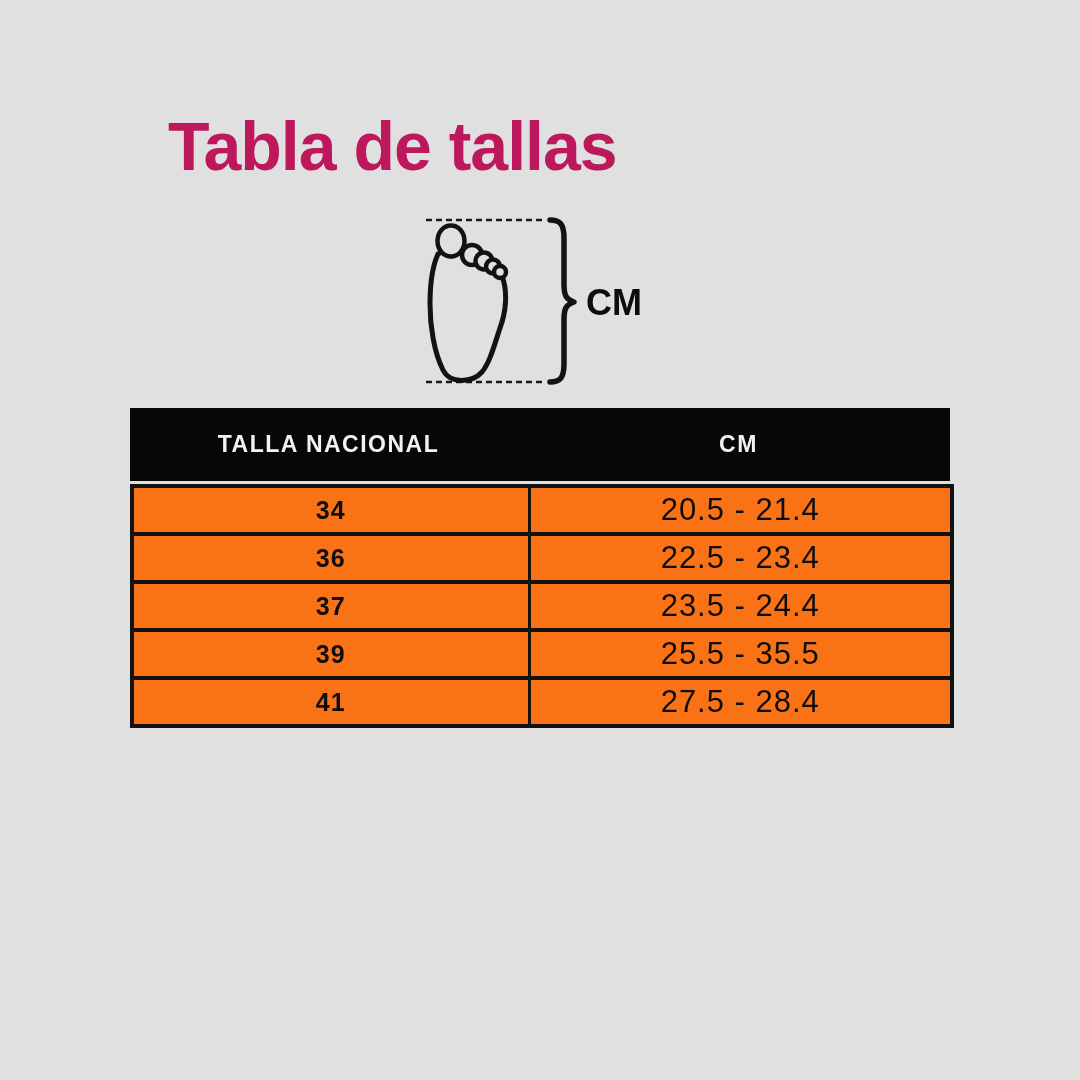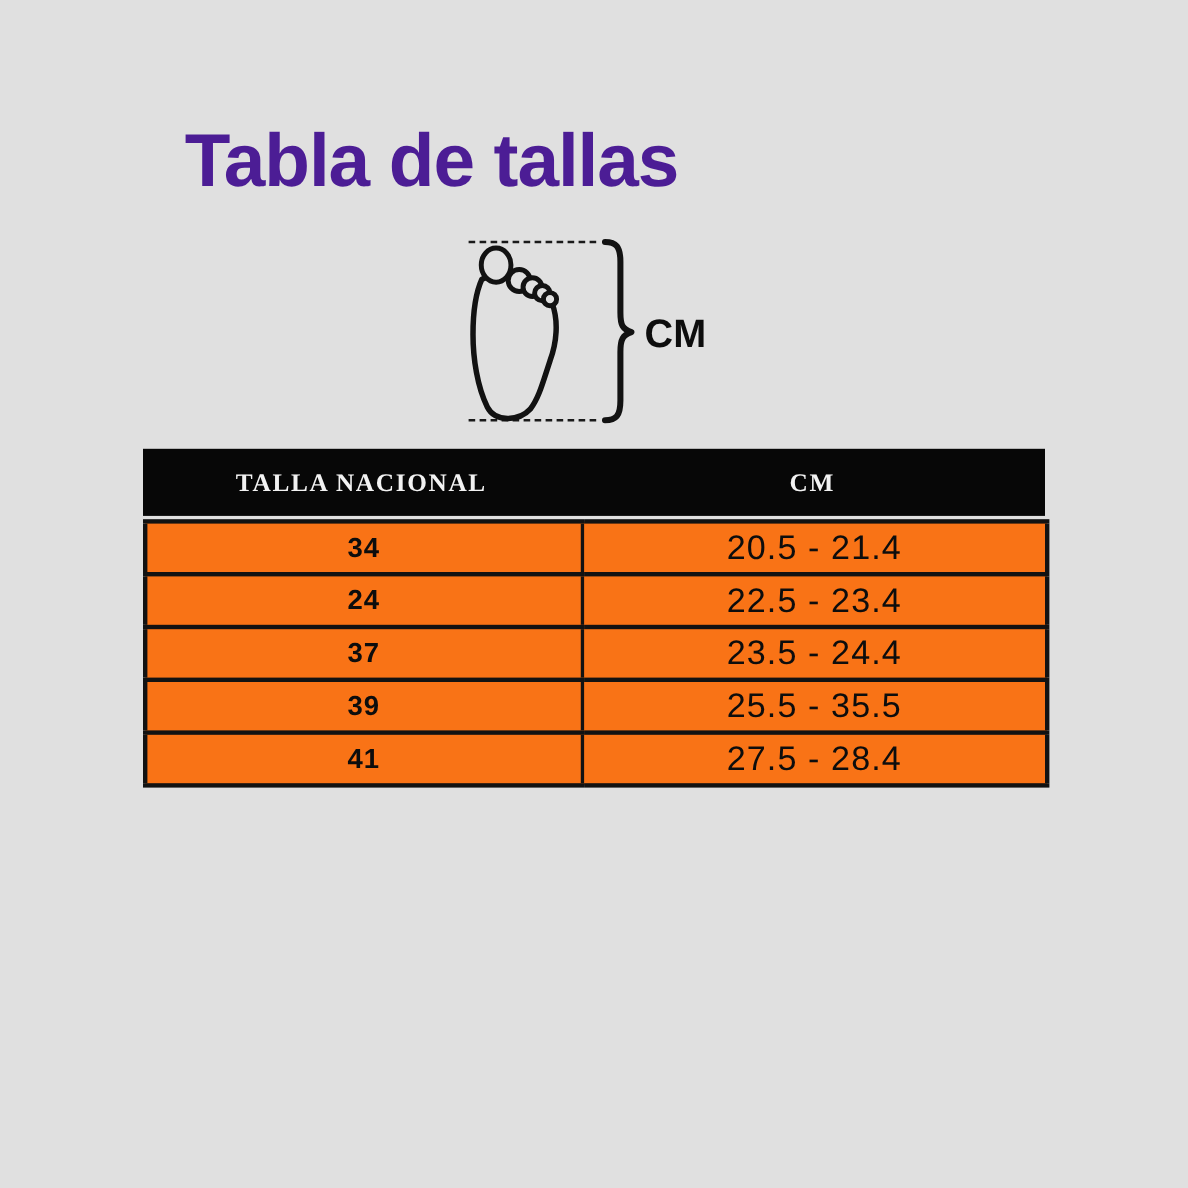--- a/index.html
+++ b/index.html
@@ -18,21 +18,21 @@
 
   
   .page-title {
     position: absolute;
     left: 168px;
     top: 106px;
     font-size: 68px;
     font-weight: bold;
     letter-spacing: -1px;
     line-height: 1.2;
-    color: #4c1d95;
+    color: #be185d;
     white-space: nowrap;
   }
 
   
   .illustration {
     position: absolute;
     left: 420px;
     top: 214px;
     width: 250px;
     height: 182px;
@@ -76,24 +76,23 @@
   
   .size-table {
     position: absolute;
     left: 130px;
     top: 408px;
     width: 820px;
   }
   .table-header {
     display: grid;
     grid-template-columns: 397px 423px;
-    height: 61px;
+    height: 73px;
     background: #070707;
     align-items: center;
-    font-family: Liberation Serif, serif;
   }
   .table-header .th {
     text-align: center;
     color: #f2f2f2;
     font-size: 23px;
     font-weight: bold;
     letter-spacing: 1.5px;
   }
   .table-body {
     margin-top: 3px;
@@ -168,21 +167,21 @@
     <colgroup>
         <col style="width:397px">
         <col style="width:423px">
       </colgroup>
     <tbody>
       <tr>
         <td class="size-cell">34</td>
         <td class="cm-cell">20.5 - 21.4</td>
       </tr>
       <tr>
-        <td class="size-cell">24</td>
+        <td class="size-cell">36</td>
         <td class="cm-cell">22.5 - 23.4</td>
       </tr>
       <tr>
         <td class="size-cell">37</td>
         <td class="cm-cell">23.5 - 24.4</td>
       </tr>
       <tr>
         <td class="size-cell">39</td>
         <td class="cm-cell">25.5 - 35.5</td>
       </tr>

